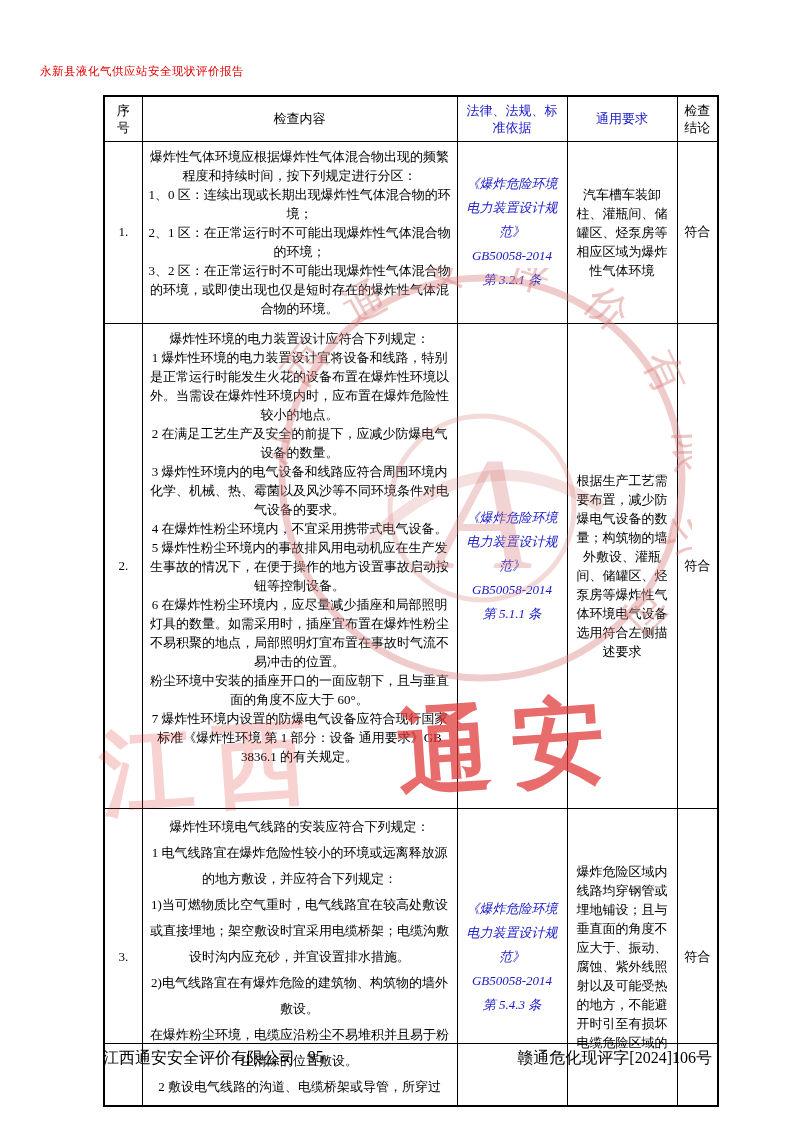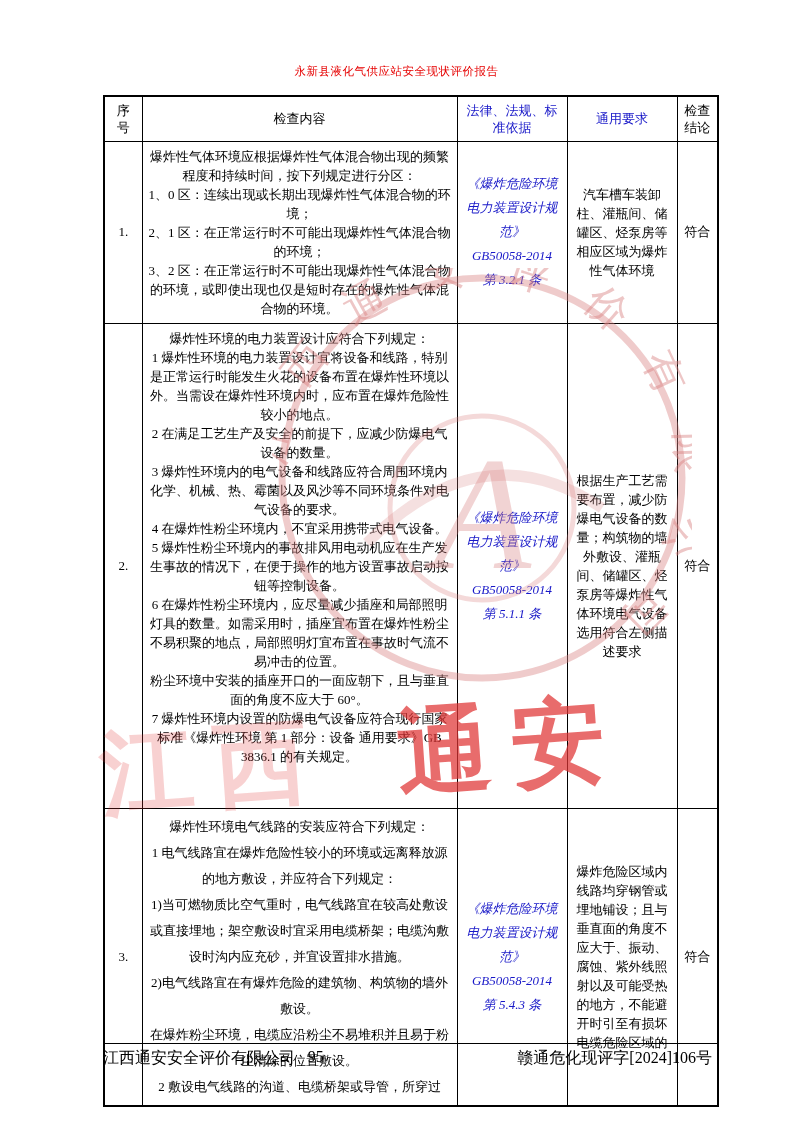--- a/index.html
+++ b/index.html
@@ -12,24 +12,24 @@
     margin: 0 auto;
     overflow: hidden;
     font-family: "Liberation Serif", serif;
     color: #000;
   }
   .doc-title {
     position: absolute;
     top: 64px;
     left: 0;
     width: 100%;
-    text-align: center;
     font-size: 11.5px;
     letter-spacing: 0.5px;
     color: var(--title-red, #e60000);
+    padding-left: 40px;
   }
   .report-table {
     position: absolute;
     top: 95px;
     left: 103px;
     width: 614px;
     border-collapse: collapse;
     table-layout: fixed;
     border: 2px solid #000;
   }

